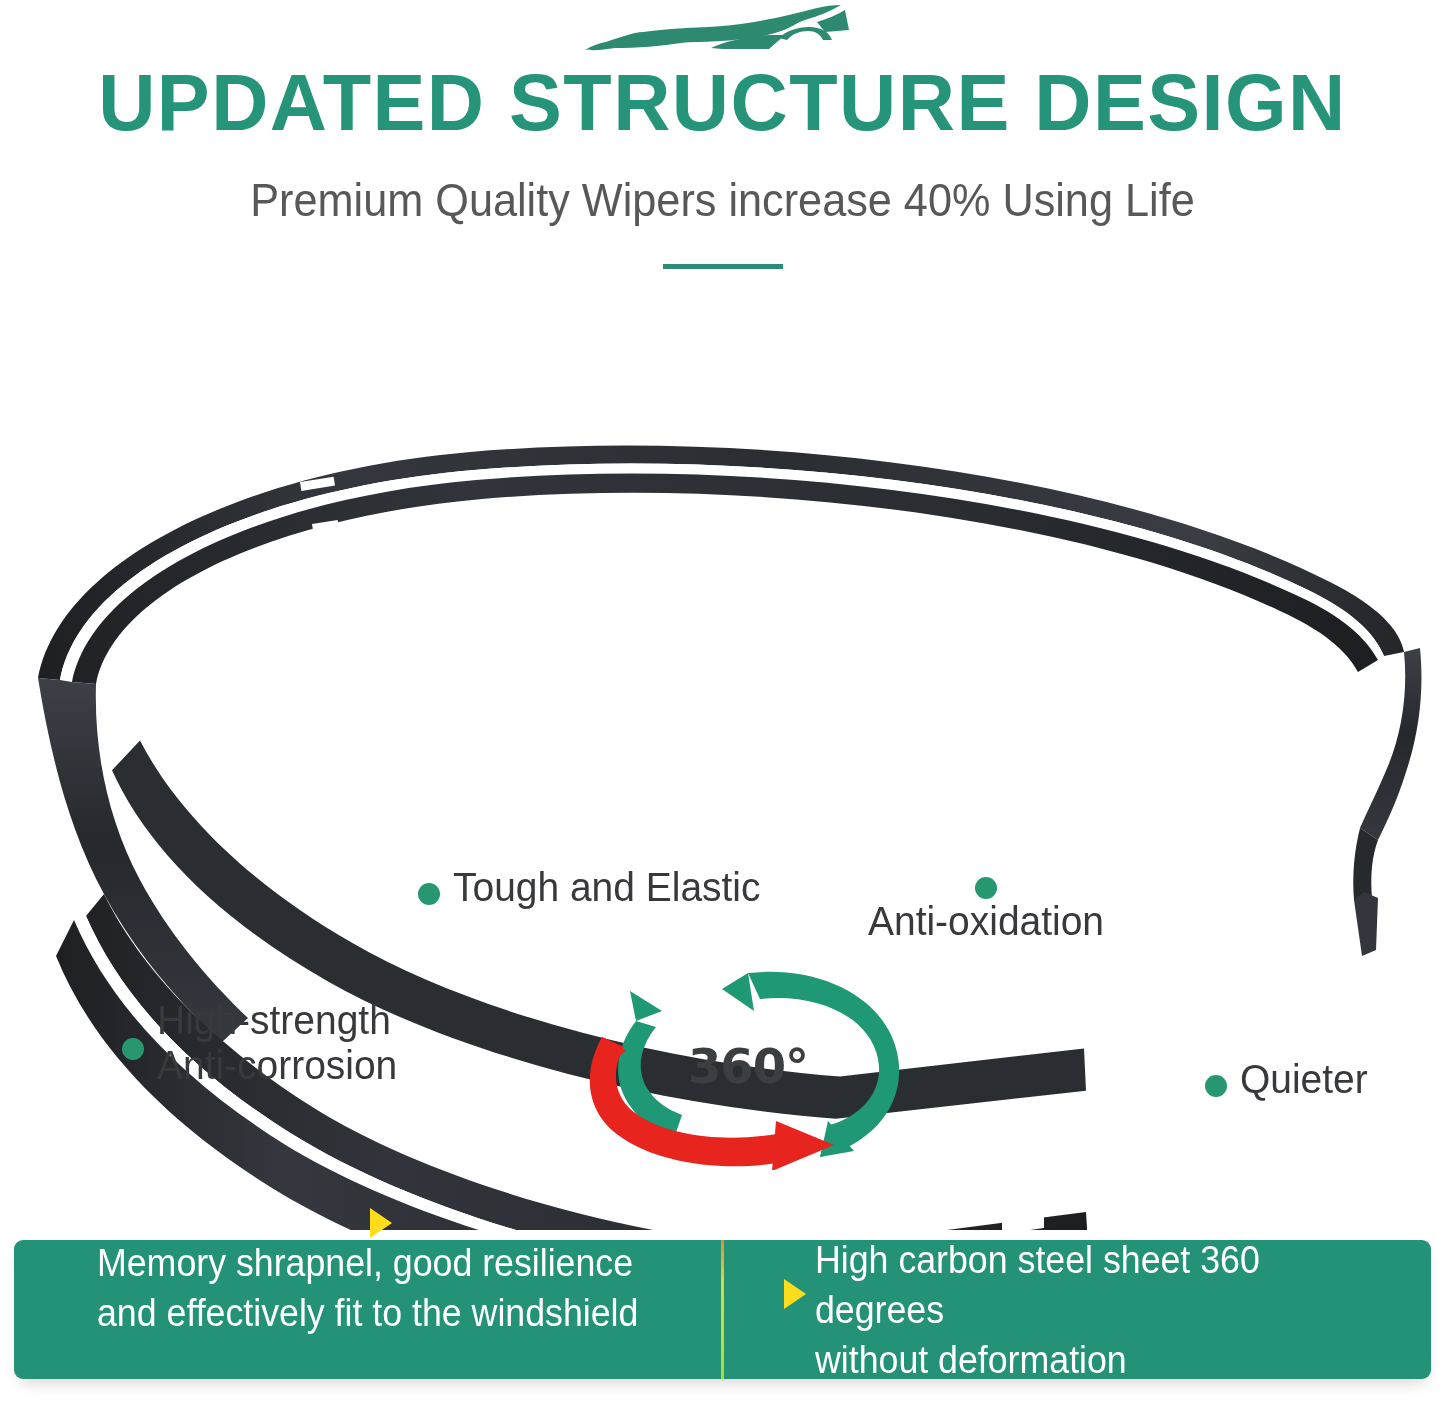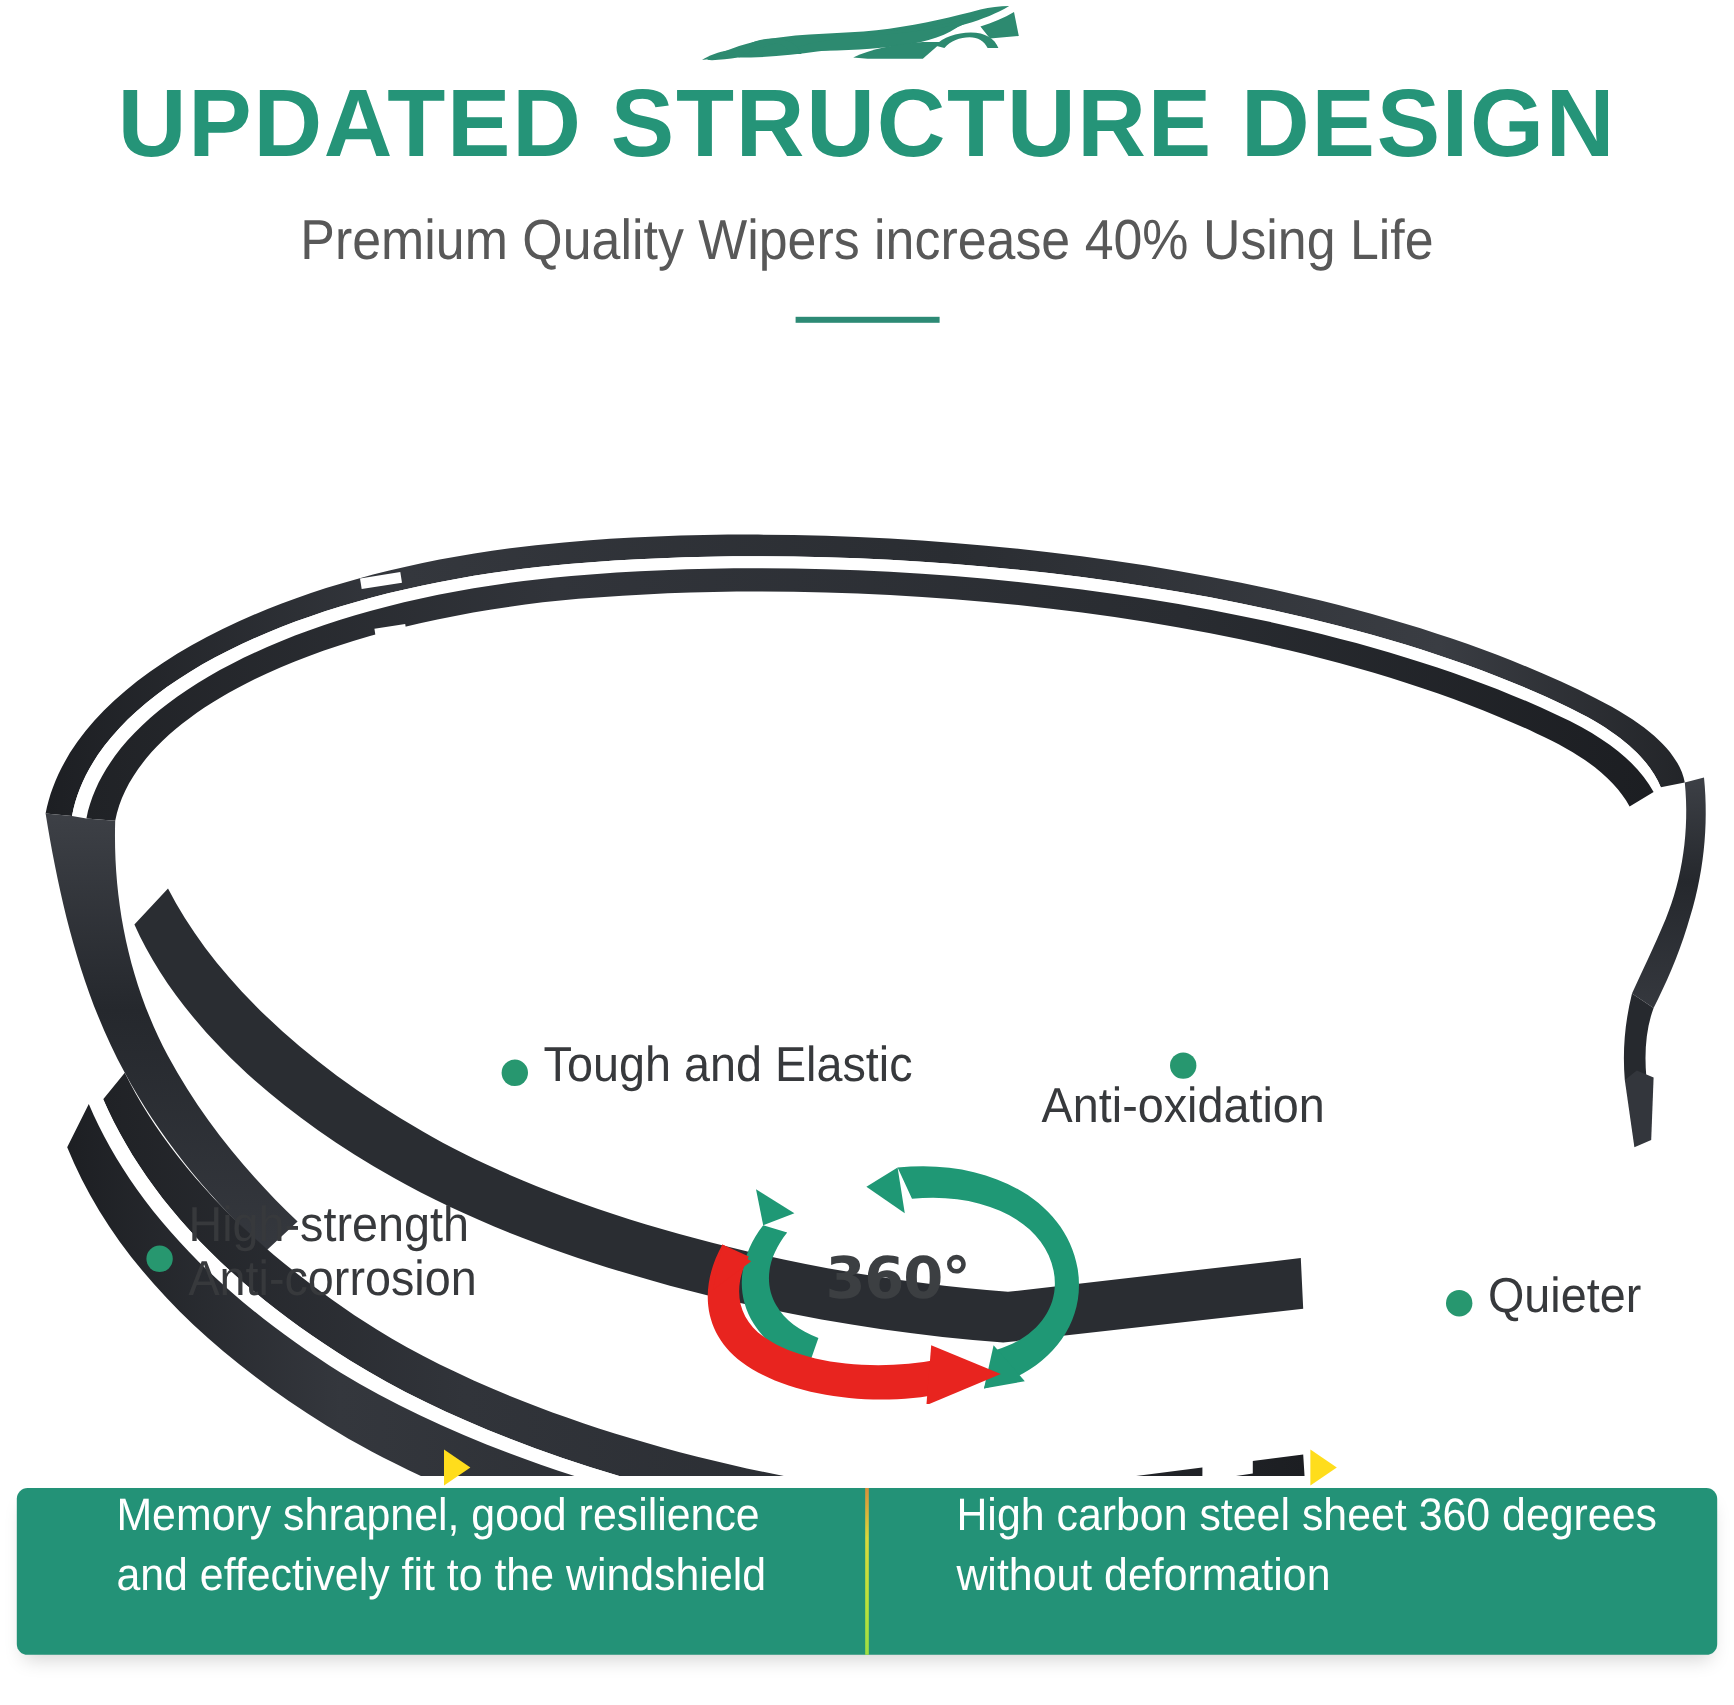--- a/index.html
+++ b/index.html
@@ -152,21 +152,21 @@
     box-shadow: 0 9px 16px -6px rgba(0,0,0,0.18);
     display: flex;
   }
   .panel {
     flex: 1 1 50%;
     display: flex;
     align-items: center;
     box-sizing: border-box;
   }
   .panel-left  { padding-left: 36px; flex-direction: column; }
-  .panel-right { padding-left: 60px; flex-direction: column; }
+  .panel-right { padding-left: 60px; }
   #panel-divider {
     width: 3px;
     background: linear-gradient(to bottom, #d98f3a 0%, #d8d83c 30%, #b9e23a 70%, #9ede44 100%);
     align-self: stretch;
     flex: 0 0 auto;
   }
   .panel-arrow {
     width: 0; height: 0;
     border-left: 22px solid #ffdd1c;
     border-top: 15px solid transparent;

